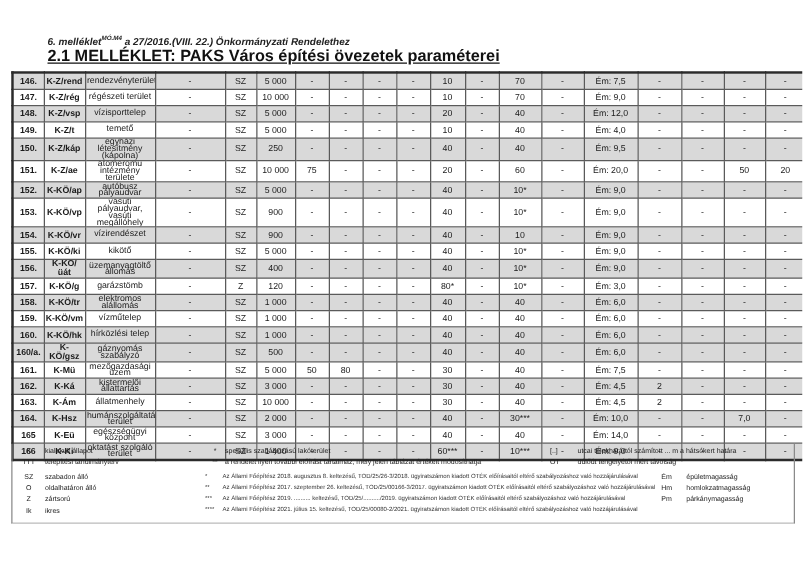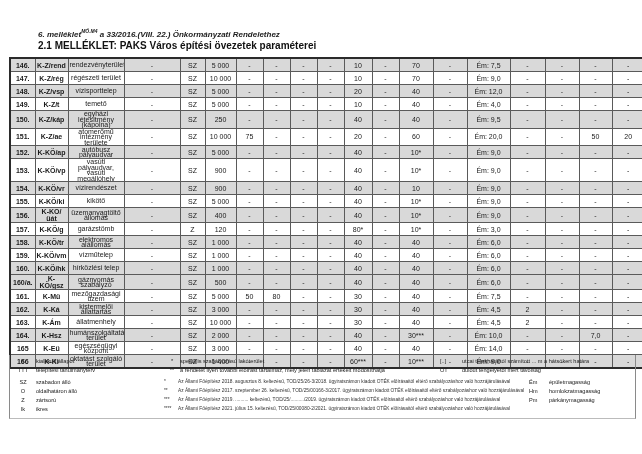--- a/index.html
+++ b/index.html
@@ -1,21 +1,21 @@
 <!DOCTYPE html>
 <html><head>
 <meta charset="utf-8">
 <style>
   html,body{margin:0;padding:0;background:#fff;}
   body{font-family:"Liberation Sans", sans-serif;color:#1a1a1a;}
   .page{position:relative;width:642px;height:454px;background:#ffffff;overflow:hidden;}
   .titleblock{position:absolute;left:38px;top:26px;line-height:11px;}
   .title-line1{font-size:8px;font-style:italic;font-weight:bold;color:#222;}
   .title-line1 sup{font-size:5px;}
-  .title-line2{font-size:10px;font-weight:bold;color:#111;}
+  .title-line2{font-size:13px;font-weight:bold;color:#111;text-decoration:underline;}
   table.ztab{position:absolute;left:9px;top:57px;width:627px;border-collapse:collapse;table-layout:fixed;
     border:2px solid #2b2b2b;}
   table.ztab td{border:1px solid #5a5a5a;text-align:center;vertical-align:middle;
     font-size:7px;padding:0 1px;height:12px;overflow:hidden;color:#1a1a1a;}
   tr.shade td{background:#d9d9d9;}
   td.c-num{font-weight:bold;font-size:6.5px;}
   td.c-code{font-weight:bold;font-size:6.5px;}
   td.c-name{font-size:5.2px;line-height:5.5px;padding:1px 1px;}
   td.c-em{font-size:6.5px;}
   .legend{position:absolute;left:9px;top:355px;width:627px;height:64px;
@@ -35,21 +35,21 @@
   .mpair .rsym{width:20px;flex:none;}
   .mpair .rtxt{flex:1;overflow:hidden;white-space:nowrap;}
   .gap{height:3px;}
 </style>
 </head>
 <body>
 
 <div class="page">
 
   <div class="titleblock">
-    <div class="title-line1"><span>6. melléklet</span><sup>MÓ.M4</sup><span> a 33/2016.(VIII. 22.) Önkormányzati Rendelethez</span></div>
+    <div class="title-line1"><span>6. melléklet</span><sup>MÓ.M4</sup><span> a 27/2016.(VIII. 22.) Önkormányzati Rendelethez</span></div>
     <div class="title-line2">2.1 MELLÉKLET: PAKS Város építési övezetek paraméterei</div>
   </div>
 
   <table class="ztab">
     <colgroup>
       <col style="width:25px">
         <col style="width:33px">
         <col style="width:56px">
         <col style="width:56px">
       <col style="width:25px">

